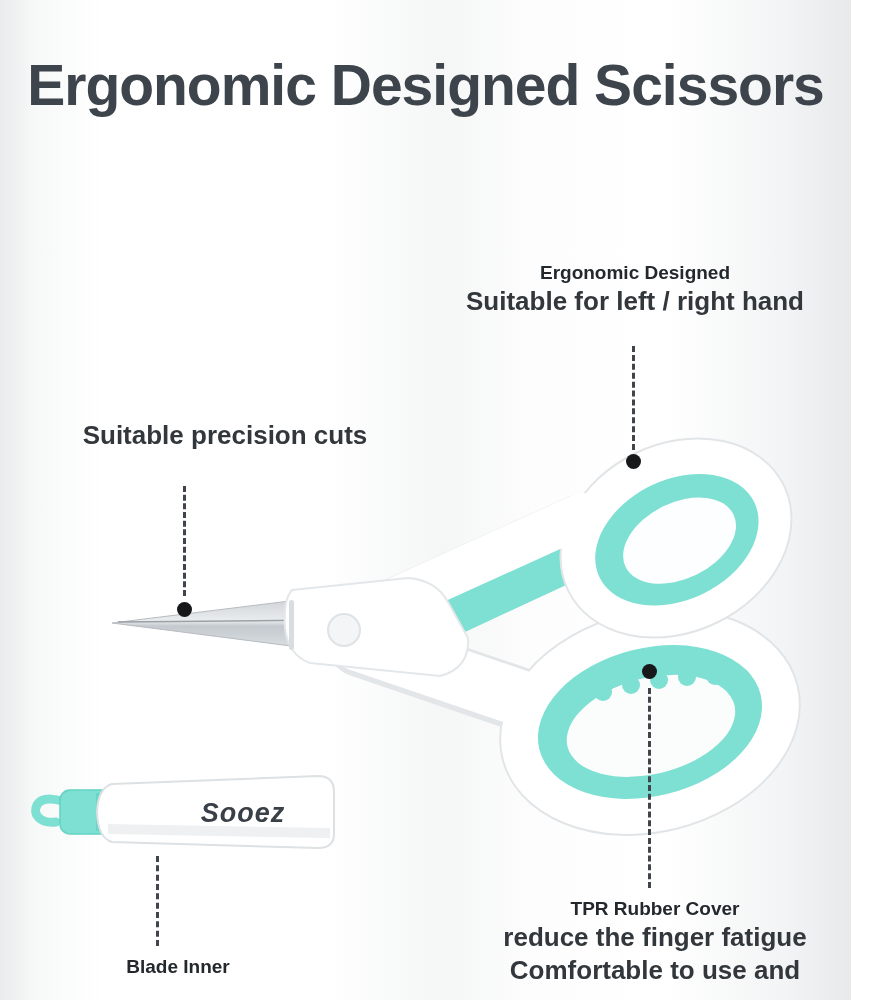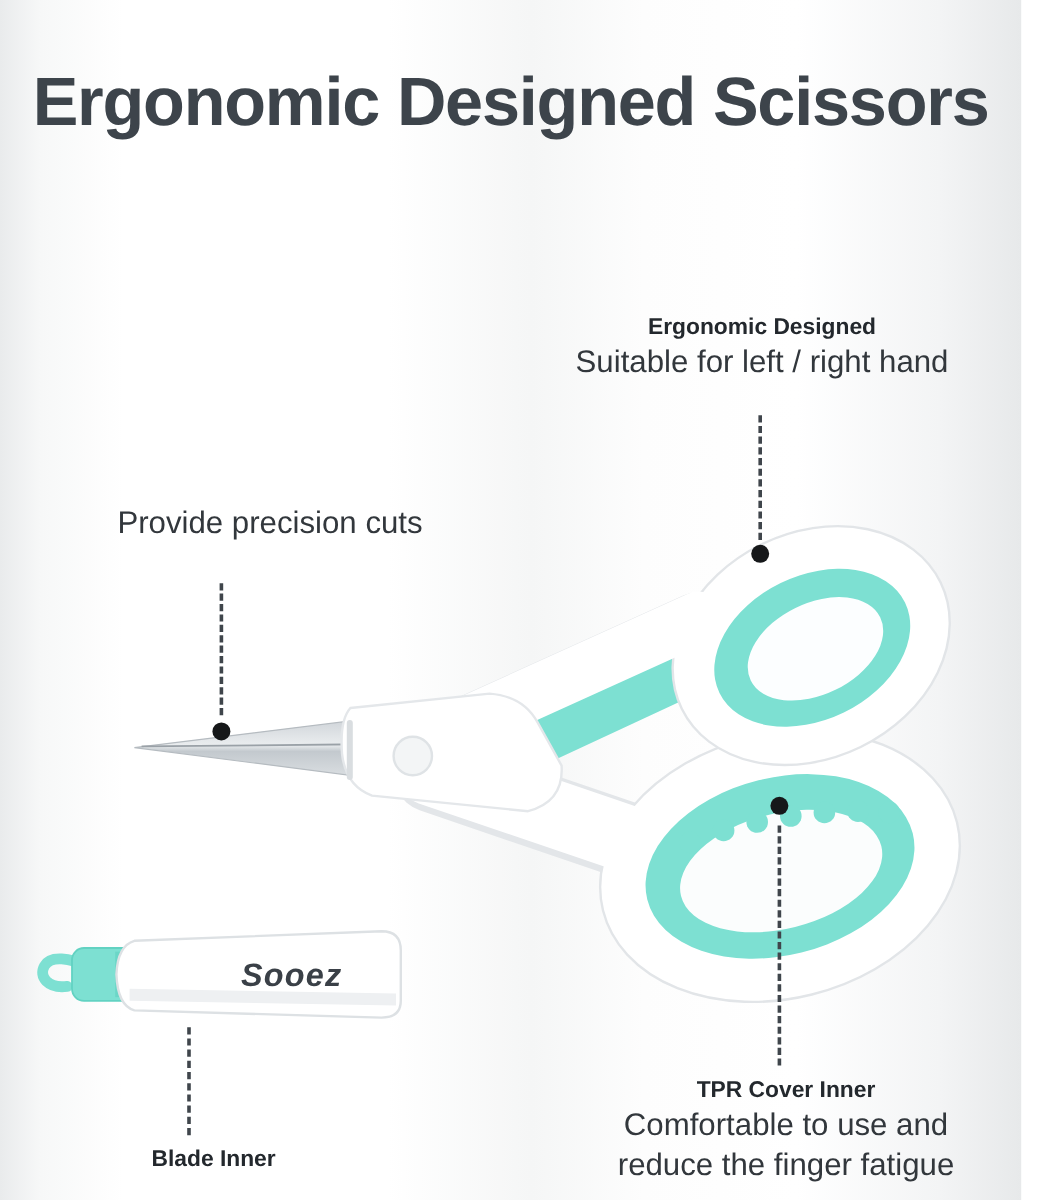--- a/index.html
+++ b/index.html
@@ -44,20 +44,21 @@
     font-size: 19px;
     line-height: 1.15;
     font-weight: bold;
     color: #23282d;
   }
   .callout p {
     margin: 3px 0 0 0;
     font-size: 26px;
     line-height: 1.15;
     color: #32373c;
+    font-weight: bold;
   }
 
   .dash-line {
     position: absolute;
     width: 0;
     border-left: 3px dashed #3f454b;
   }
   .dot {
     position: absolute;
     width: 15px;
@@ -139,31 +140,31 @@
   </svg>
 
   <div class="callout" style="left:420px; top:262px; width:430px;">
     <h2>Ergonomic Designed</h2>
     <p>Suitable for left / right hand</p>
   </div>
   <div class="dash-line" style="left:632px; top:346px; height:104px;"></div>
   <div class="dot" style="left:626px; top:454px;"></div>
 
   <div class="callout" style="left:25px; top:418px; width:400px;">
-    <p>Provide precision cuts</p>
+    <p>Suitable precision cuts</p>
   </div>
   <div class="dash-line" style="left:183px; top:486px; height:110px;"></div>
   <div class="dot" style="left:177px; top:602px;"></div>
 
   <div class="dot" style="left:642px; top:664px;"></div>
   <div class="dash-line" style="left:648px; top:688px; height:200px;"></div>
   <div class="callout" style="left:450px; top:898px; width:410px;">
-    <h2>TPR Cover Inner</h2>
+    <h2>TPR Rubber Cover</h2>
+    <p>reduce the finger fatigue</p>
     <p>Comfortable to use and</p>
-    <p>reduce the finger fatigue</p>
   </div>
 
   <div class="dash-line" style="left:156px; top:856px; height:90px;"></div>
   <div class="callout" style="left:58px; top:956px; width:240px;">
     <h2>Blade Inner</h2>
   </div>
 
 </div>
 
 </body></html>

